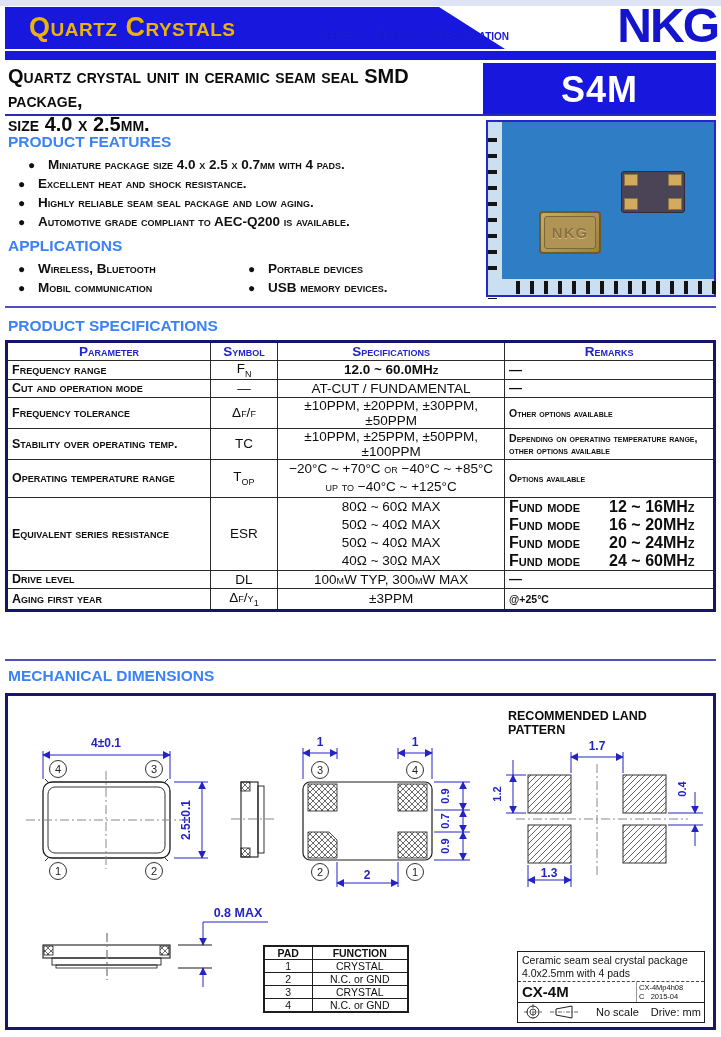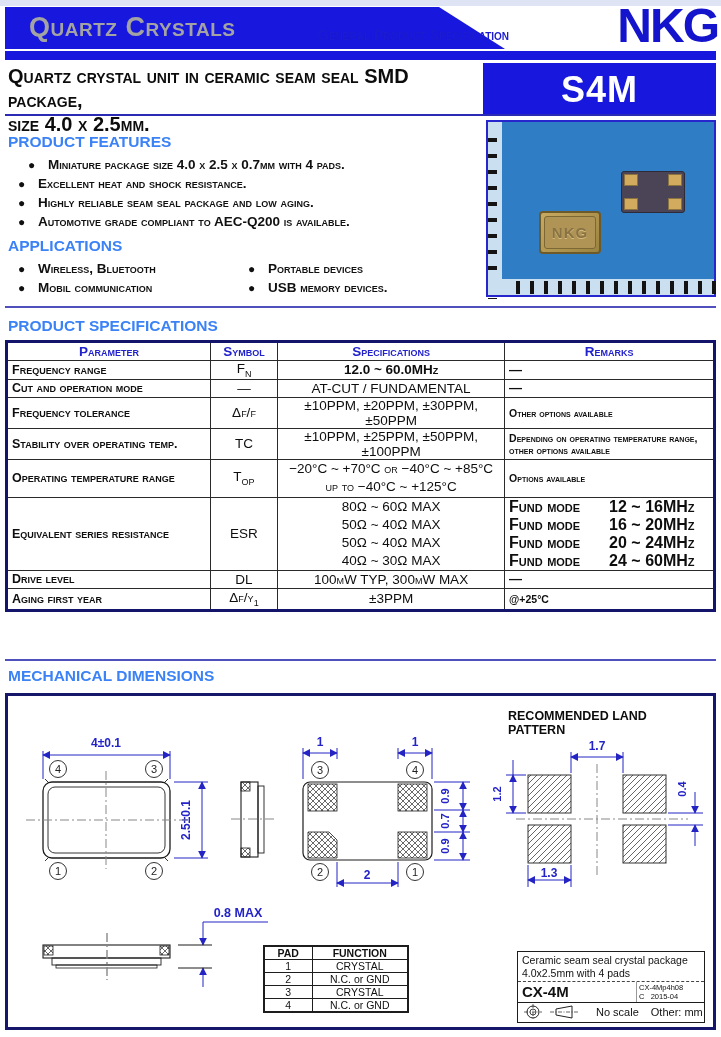--- a/index.html
+++ b/index.html
@@ -4,21 +4,21 @@
 <style>
   * { margin:0; padding:0; box-sizing:border-box; }
   body { background:#c9cede; font-family:"Liberation Sans", sans-serif; }
   .page { position:relative; width:721px; height:1037px; background:#ffffff; margin:0 auto; overflow:hidden; }
   .topstrip { position:absolute; left:0; top:0; width:721px; height:6px; background:#dfe4f4; }
   .sc { font-variant:small-caps; }
 
   
   .banner { position:absolute; left:5px; top:7px; width:500px; height:42px; background:#1717dd;
             clip-path:polygon(0 0, 434px 0, 100% 100%, 0 100%); }
-  .banner-text { position:absolute; left:24px; top:5px; color:#a3a3a3; font-weight:bold; font-size:27px; letter-spacing:0.5px; }
+  .banner-text { position:absolute; left:24px; top:5px; color:#eab308; font-weight:bold; font-size:27px; letter-spacing:0.5px; }
   .doc-type { position:absolute; left:318px; top:27px; width:230px; color:#1b1bd1; font-weight:bold; font-size:14px; }
   .logo { position:absolute; left:606px; top:0px; width:112px; height:52px; color:#1414cc; font-weight:bold;
           font-size:48px; letter-spacing:-2px; line-height:52px; text-align:right; }
   .bluebar { position:absolute; left:5px; top:51px; width:711px; height:9px; background:#1717dd; }
 
   
   .title-lines { position:absolute; left:8px; top:64px; width:475px; color:#0c0c0c; font-weight:bold; font-size:20px; line-height:24px; }
   .model-box { position:absolute; left:483px; top:63px; width:233px; height:53px; background:#1717dd; color:#ffffff;
                font-weight:bold; font-size:36px; display:flex; align-items:center; justify-content:center; letter-spacing:1px; }
   .title-rule { position:absolute; left:5px; top:114px; width:711px; height:2px; background:#2a2ab4; }
@@ -430,17 +430,17 @@
     <div class="tb-row3">
       <svg width="66" height="16" viewBox="0 0 66 16" style="margin-left:4px">
         <circle cx="11" cy="8" r="6" stroke="#222" fill="none" stroke-width="1"></circle>
         <circle cx="11" cy="8" r="3" stroke="#222" fill="none" stroke-width="0.8"></circle>
         <line x1="2" y1="8" x2="20" y2="8" stroke="#222" stroke-width="0.7" stroke-dasharray="4 1.5 1 1.5"></line>
         <line x1="11" y1="0" x2="11" y2="16" stroke="#222" stroke-width="0.7" stroke-dasharray="4 1.5 1 1.5"></line>
         <path d="M34,5 L50,2 L50,14 L34,11 Z" stroke="#222" fill="none" stroke-width="1"></path>
         <line x1="28" y1="8" x2="56" y2="8" stroke="#222" stroke-width="0.7" stroke-dasharray="4 1.5 1 1.5"></line>
       </svg>
       <span class="tb-scale">No scale</span>
-      <span class="tb-unit">Other: mm</span>
+      <span class="tb-unit">Drive: mm</span>
     </div>
   </div>
 
 </div>
 
 </body></html>

